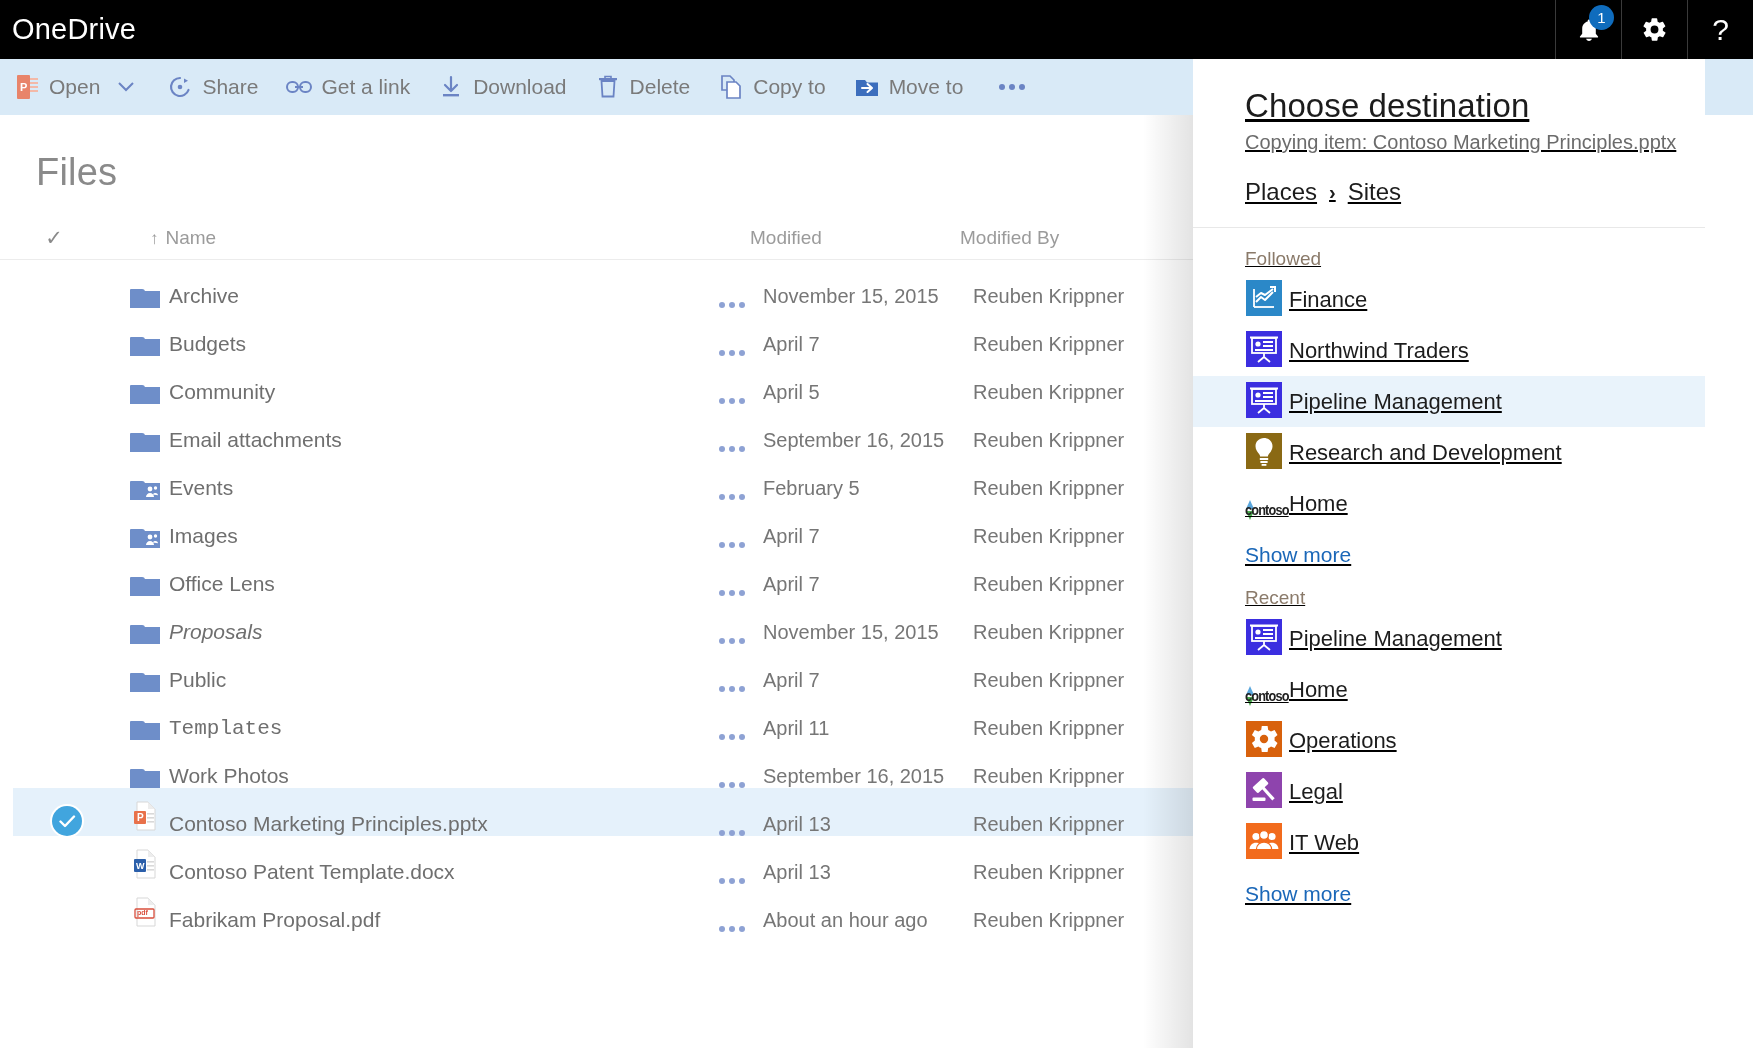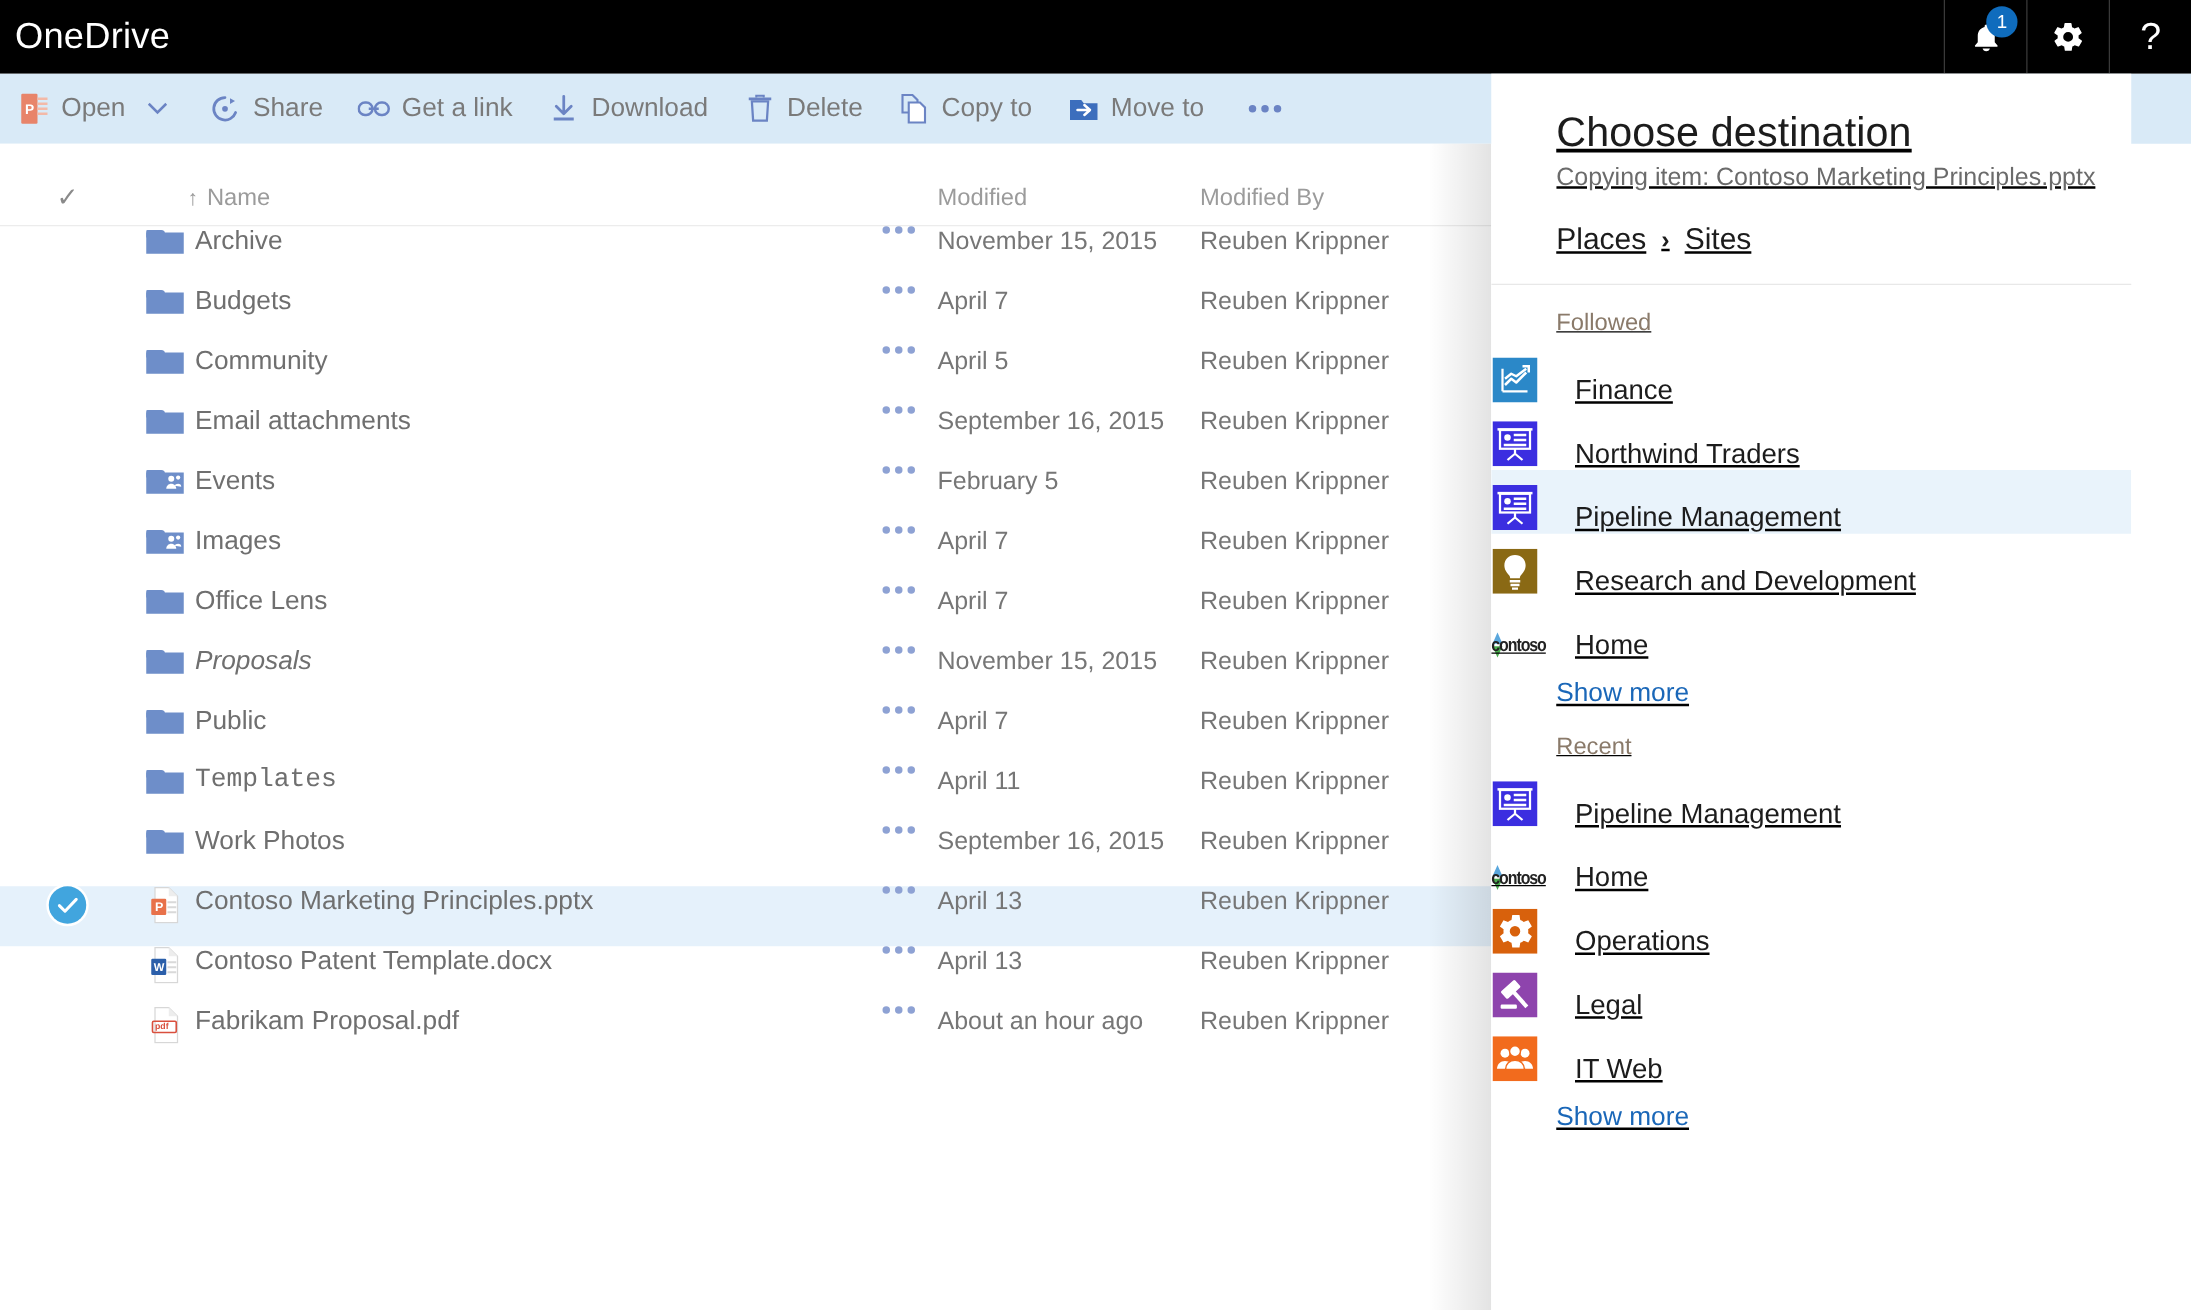--- a/index.html
+++ b/index.html
@@ -71,22 +71,22 @@
   .col-icon  { width: 48px; display: flex; justify-content: center; align-items: center; }
   .col-name  { flex: 0 0 580px; padding-left: 42px; }
   .col-dots  { width: 62px; display: flex; justify-content: center; align-items: center; }
   .col-mod   { flex: 0 0 210px; }
   .col-modby { flex: 1; }
 
   .sort-arrow { color: #9b9b9b; font-size: 17px; margin-right: 7px; }
   .hdr-check { color: #8a8a8a; font-size: 21px; }
 
   .trow {
-    display: flex; align-items: flex-start; height: 48px;
-    font-size: 21px; color: #6f6f6f; cursor: pointer;
+    display: flex; align-items: flex-end; height: 48px;
+    font-size: 21px; color: #6f6f6f; cursor: pointer; margin-left: 13px;
   }
   .trow.selected { background: #e5f1fb; }
   .cell-name { font-size: 21px; color: #6f6f6f; white-space: nowrap; }
   .cell-mod, .cell-modby { font-size: 20px; color: #767676; white-space: nowrap; }
   .row-dots { display: flex; gap: 4px; }
   .row-dots i { width: 6px; height: 6px; border-radius: 50%; background: #8ea2d4; display: block; }
   .check-circle {
     width: 30px; height: 30px; border-radius: 50%;
     background: #41a5de; display: flex; align-items: center; justify-content: center;
     box-shadow: 0 0 0 2px #ffffff;
@@ -130,22 +130,22 @@
   }
   .crumb { cursor: pointer; }
   .crumb-sep { font-size: 20px; color: #1c1c1c; font-weight: 700; }
   .panel-divider {
     margin-top: 21px; height: 1px; background: #e8e8e8; width: 560px;
   }
   .grp-label {
     font-size: 19px; color: #8a7a6a; padding: 20px 0 4px 52px;
   }
   .site-row {
-    display: flex; align-items: flex-end; gap: 29px;
-    height: 51px; cursor: pointer;
+    display: flex; align-items: center; gap: 6px;
+    height: 51px; padding-left: 52px; cursor: pointer;
   }
   .site-row.active { background: #e9f3fb; }
   .site-label { font-size: 22px; color: #1c1c1c; white-space: nowrap; }
   .site-ico {
     width: 38px; height: 38px; flex: 0 0 38px;
     display: flex; align-items: center; justify-content: center;
   }
   .show-more {
     font-size: 21px; color: #1a67b8; padding: 14px 0 0 52px; cursor: pointer;
   }
@@ -285,20 +285,21 @@
     </div>
 
     <div class="ellipsis-btn">
       <i></i>
       <i></i>
       <i></i>
     </div>
   </div>
 
   <div class="main">
+    <div class="page-title">Files</div>
 
     <div class="tbl">
       <div class="thead">
         <div class="col-check">
           <span class="hdr-check">✓</span>
         </div>
         <div class="col-name th" style="padding-left:42px;">
           <span class="sort-arrow">↑</span><span>Name</span>
         </div>
         <div class="col-dots"></div>

